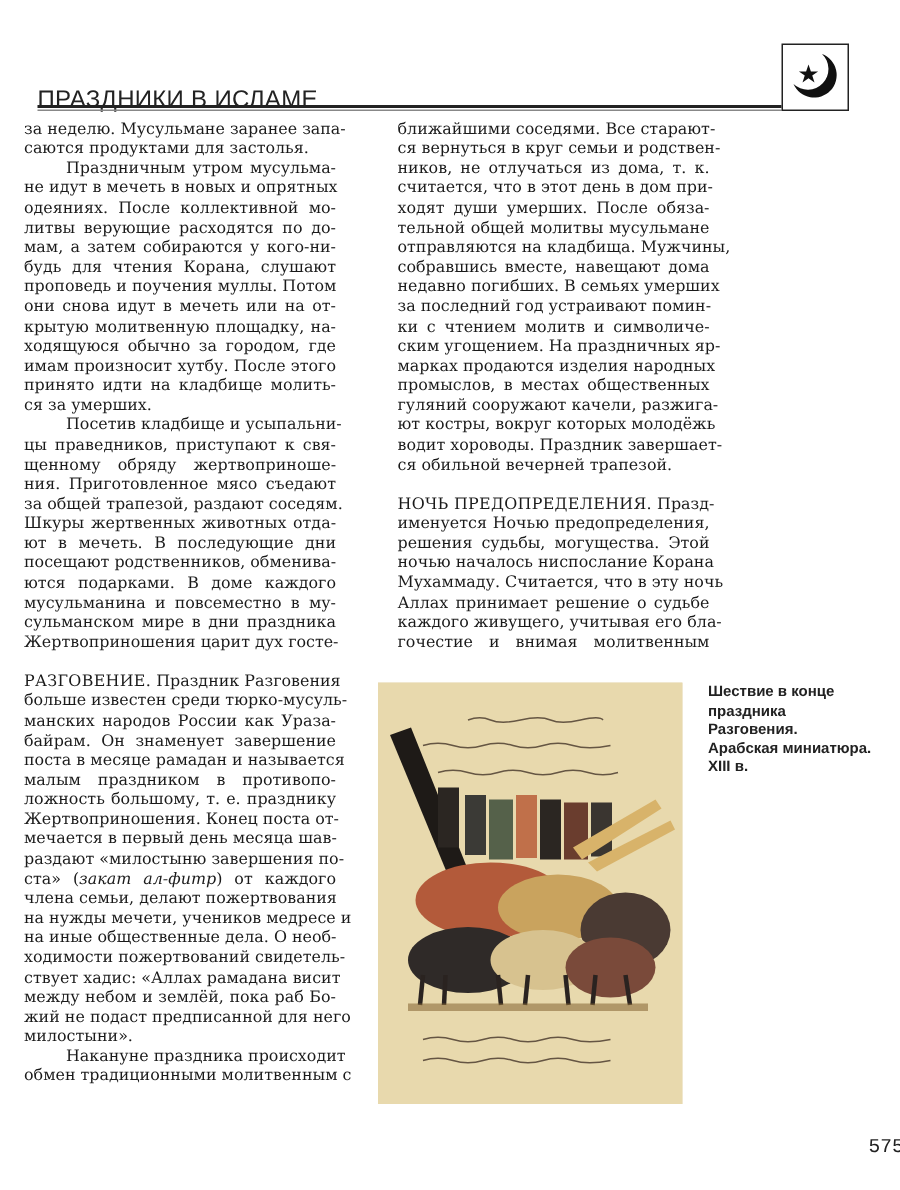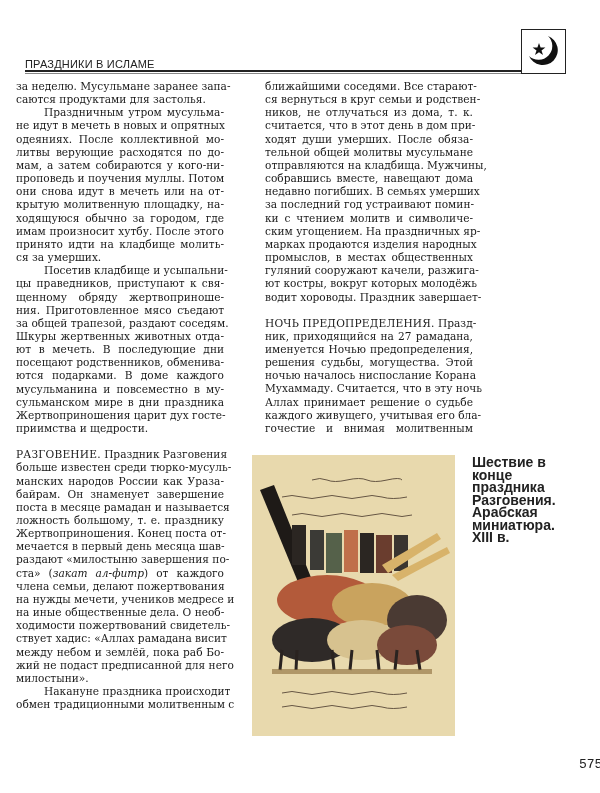--- a/index.html
+++ b/index.html
@@ -1,32 +1,32 @@
 <!DOCTYPE html>
 <html><head>
 <meta charset="utf-8">
 <style>
   html, body { margin:0; padding:0; background:#ffffff; }
   body { width:600px; height:793px; position:relative; overflow:hidden; font-family:"DejaVu Serif", serif; color:#1a1a1a; }
-  .running-head { position:absolute; left:25px; top:58px; font-family:"Liberation Sans", sans-serif; font-size:11px; letter-spacing:0.2px; color:#222; }
+  .running-head { position:absolute; left:25px; top:58px; font-family:"Liberation Sans", sans-serif; font-size:16px; letter-spacing:0.2px; color:#222; }
   .head-rule-thick { position:absolute; left:25px; top:70px; width:497px; height:2px; background:#222; }
   .head-rule-thin { position:absolute; left:25px; top:73px; width:497px; height:1px; background:#888; }
   .emblem { position:absolute; left:521px; top:29px; width:45px; height:45px; border:1.5px solid #222; background:#fff; box-sizing:border-box; }
   .emblem svg { display:block; }
   .col { position:absolute; top:80px; font-size:10.6px; line-height:13.15px; text-align:justify; }
   .col-left { left:16px; width:208px; }
   .col-mid { left:265px; width:208px; }
   .col .gap { height:13px; }
   .sec-title { letter-spacing:0.2px; }
   .line { display:block; text-align:justify; text-align-last:justify; white-space:nowrap; overflow:visible; }
   .line.last { text-align-last:left; }
   .line.indent { padding-left:28px; }
   em { font-style:italic; }
   .figure { position:absolute; left:252px; top:455px; width:203px; height:281px; background:#e6d6a8; overflow:hidden; }
-  .caption { position:absolute; left:472px; top:456px; width:110px; font-family:"Liberation Sans", sans-serif; font-weight:bold; font-size:14px; line-height:12.5px; color:#222; }
+  .caption { position:absolute; left:472px; top:456px; width:110px; font-family:"Liberation Sans", sans-serif; font-weight:bold; font-size:10px; line-height:12.5px; color:#222; }
   .page-number { position:absolute; left:551px; top:757px; font-family:Liberation Mono, monospace; font-size:13px; color:#222;margin-left:28px; }
 </style>
 </head>
 <body>
 
 <div class="running-head">ПРАЗДНИКИ В ИСЛАМЕ</div>
 <div class="head-rule-thick"></div>
 <div class="head-rule-thin"></div>
 <div class="emblem">
   <svg width="42" height="42" viewBox="0 0 42 42">
@@ -36,46 +36,47 @@
 </div>
 
 <div class="col col-left" id="colLeft">
     <span class="line">за неделю. Мусульмане заранее запа-</span>
     <span class="line last">саются продуктами для застолья.</span>
     <span class="line indent">Праздничным утром мусульма-</span>
     <span class="line">не идут в мечеть в новых и опрятных</span>
     <span class="line">одеяниях. После коллективной мо-</span>
     <span class="line">литвы верующие расходятся по до-</span>
     <span class="line">мам, а затем собираются у кого-ни-</span>
+    <span class="line">будь для чтения Корана, слушают</span>
     <span class="line">проповедь и поучения муллы. Потом</span>
     <span class="line">они снова идут в мечеть или на от-</span>
     <span class="line">крытую молитвенную площадку, на-</span>
     <span class="line">ходящуюся обычно за городом, где</span>
     <span class="line">имам произносит хутбу. После этого</span>
     <span class="line">принято идти на кладбище молить-</span>
     <span class="line last">ся за умерших.</span>
     <span class="line indent">Посетив кладбище и усыпальни-</span>
     <span class="line">цы праведников, приступают к свя-</span>
     <span class="line">щенному обряду жертвоприноше-</span>
     <span class="line">ния. Приготовленное мясо съедают</span>
     <span class="line">за общей трапезой, раздают соседям.</span>
     <span class="line">Шкуры жертвенных животных отда-</span>
     <span class="line">ют в мечеть. В последующие дни</span>
     <span class="line">посещают родственников, обменива-</span>
     <span class="line">ются подарками. В доме каждого</span>
     <span class="line">мусульманина и повсеместно в му-</span>
     <span class="line">сульманском мире в дни праздника</span>
     <span class="line">Жертвоприношения царит дух госте-</span>
-    <span class="line last">приимства и щедрости.</span>
     <div class="gap"></div>
     <span class="line"><span class="sec-title">РАЗГОВЕНИЕ.</span> <span>Праздник Разговения</span></span>
     <span class="line">больше известен среди тюрко-мусуль-</span>
     <span class="line">манских народов России как Ураза-</span>
     <span class="line">байрам. Он знаменует завершение</span>
     <span class="line">поста в месяце рамадан и называется</span>
+    <span class="line">малым праздником в противопо-</span>
     <span class="line">ложность большому, т. е. празднику</span>
     <span class="line">Жертвоприношения. Конец поста от-</span>
     <span class="line">мечается в первый день месяца шав-</span>
     <span class="line">раздают «милостыню завершения по-</span>
     <span class="line"><span>ста» (</span><em>закат ал-фитр</em><span>) от каждого</span></span>
     <span class="line">члена семьи, делают пожертвования</span>
     <span class="line">на нужды мечети, учеников медресе и</span>
     <span class="line">на иные общественные дела. О необ-</span>
     <span class="line">ходимости пожертвований свидетель-</span>
     <span class="line">ствует хадис: «Аллах рамадана висит</span>
@@ -96,23 +97,23 @@
     <span class="line">собравшись вместе, навещают дома</span>
     <span class="line">недавно погибших. В семьях умерших</span>
     <span class="line">за последний год устраивают помин-</span>
     <span class="line">ки с чтением молитв и символиче-</span>
     <span class="line">ским угощением. На праздничных яр-</span>
     <span class="line">марках продаются изделия народных</span>
     <span class="line">промыслов, в местах общественных</span>
     <span class="line">гуляний сооружают качели, разжига-</span>
     <span class="line">ют костры, вокруг которых молодёжь</span>
     <span class="line">водит хороводы. Праздник завершает-</span>
+    <span class="line last">ся обильной вечерней трапезой.</span>
     <div class="gap"></div>
     <span class="line"><span class="sec-title">НОЧЬ ПРЕДОПРЕДЕЛЕНИЯ.</span> <span>Празд-</span></span>
-    <span class="line">ник, приходящийся на 27 рамадана,</span>
     <span class="line">именуется Ночью предопределения,</span>
     <span class="line">решения судьбы, могущества. Этой</span>
     <span class="line">ночью началось ниспослание Корана</span>
     <span class="line">Мухаммаду. Считается, что в эту ночь</span>
     <span class="line">Аллах принимает решение о судьбе</span>
     <span class="line">каждого живущего, учитывая его бла-</span>
     <span class="line">гочестие и внимая молитвенным</span>
   </div>
 
 <div class="figure">

